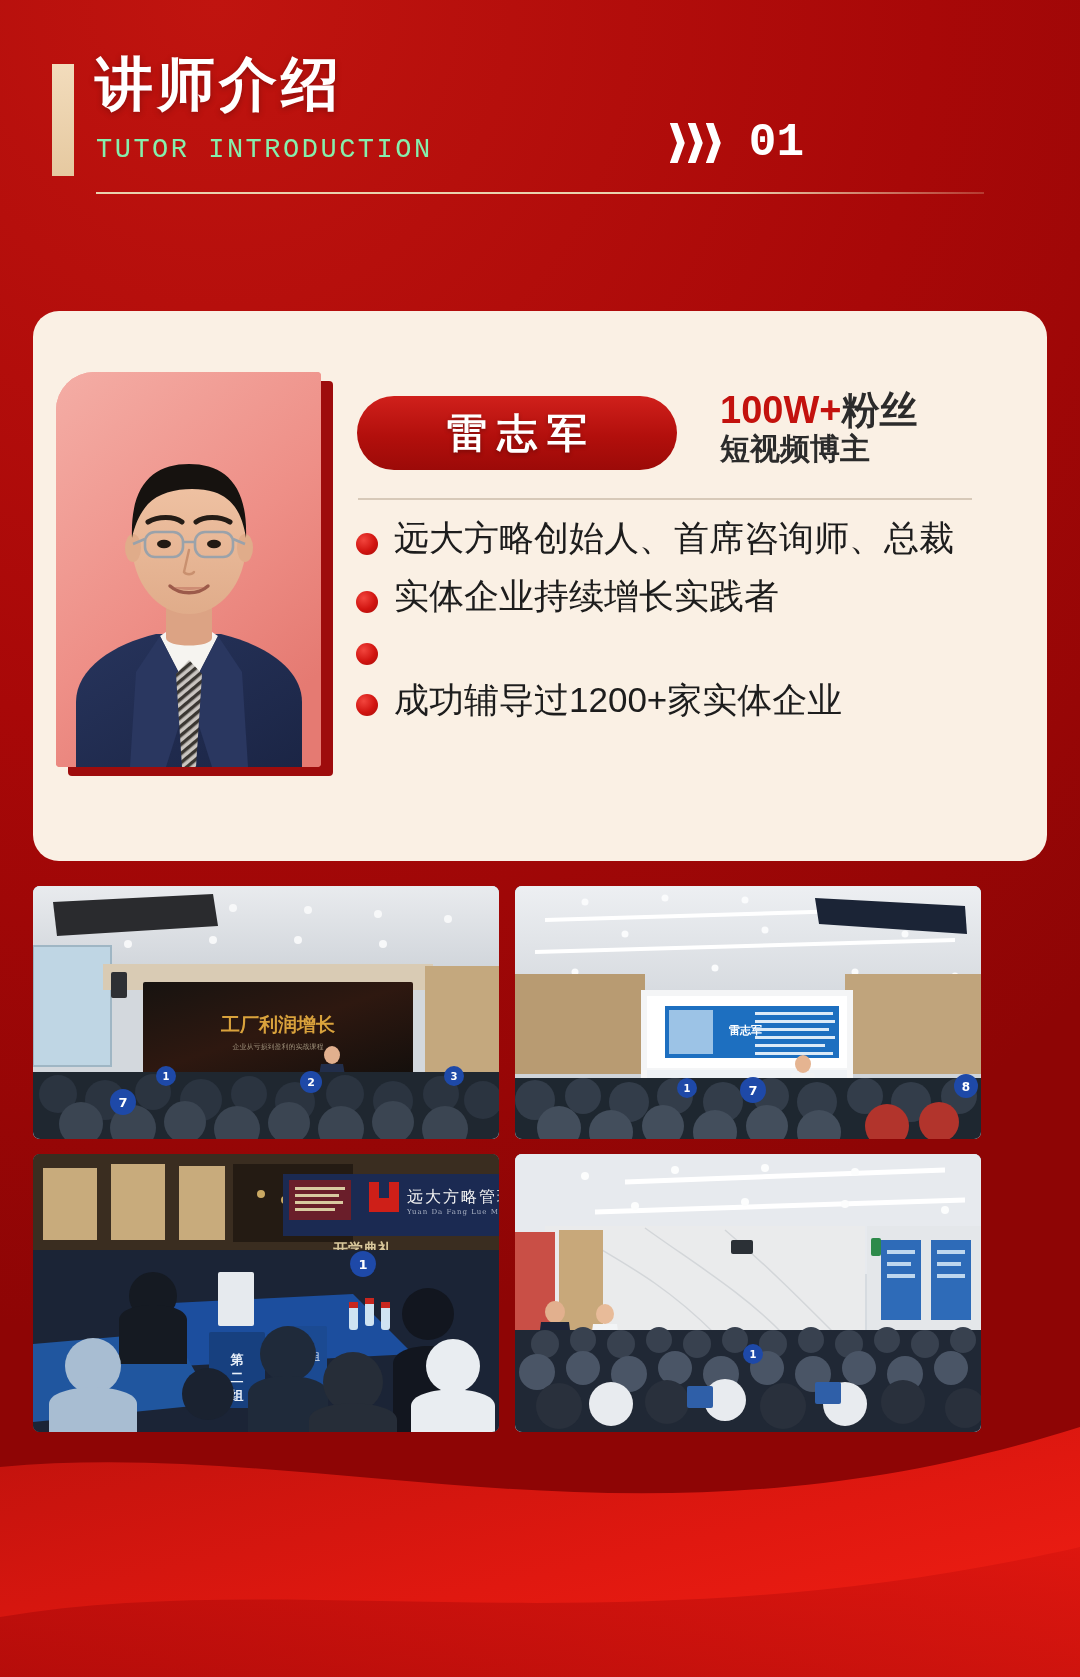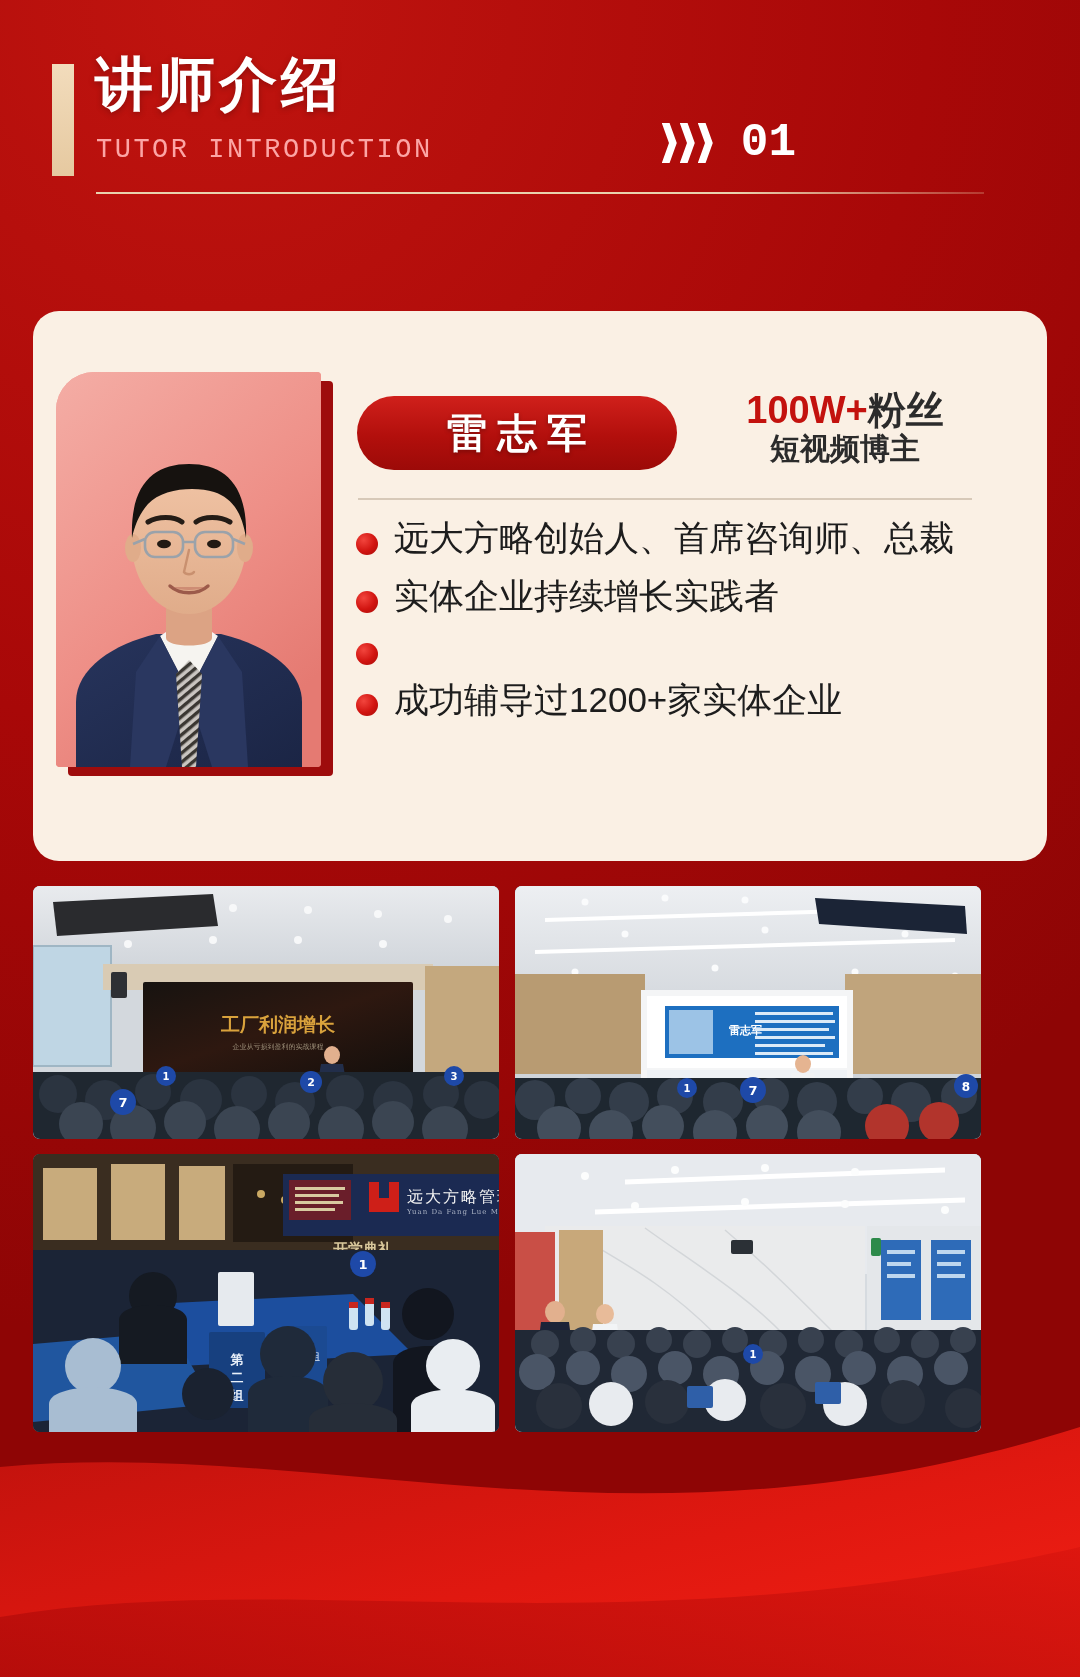--- a/index.html
+++ b/index.html
@@ -31,25 +31,25 @@
     background:linear-gradient(180deg,#F2DCBC 0%,#E6C9A0 100%);
   }
   .hdr-cn {
     position:absolute; left:95px; top:8px;
     font-size:58px; font-weight:bold; color:#FFFFFF;
     letter-spacing:4px; line-height:1;
     text-shadow:0 2px 6px rgba(0,0,0,.25);
   }
   .hdr-en {
     position:absolute; left:96px; top:83px;
-    font-size:27px; color:#fca5a5; letter-spacing:2.5px;
+    font-size:27px; color:#86efac; letter-spacing:2.5px;
     font-weight:400;
   }
   .hdr-num {
-    position:absolute; right:66px; top:68px;
+    position:absolute; right:58px; top:68px;
     display:flex; align-items:center; gap:28px;
   }
   .chev { display:flex; gap:3px; }
   .chev span {
     display:block; width:15px; height:40px;
     background:#FFFFFF;
     clip-path:polygon(0 0, 52% 0, 100% 50%, 52% 100%, 0 100%, 48% 50%);
   }
   .hdr-num-txt { font-size:46px; font-weight:bold; color:#FFFFFF; line-height:1; }
   .hdr-rule {
@@ -87,21 +87,21 @@
     border-radius:37px;
     background:linear-gradient(180deg,#D0201B 0%,#B20F0C 55%,#9C0A08 100%);
     display:flex; align-items:center; justify-content:center;
   }
   .name-pill span {
     font-size:40px; font-weight:bold; color:#FFFFFF; letter-spacing:10px;
     text-indent:10px;
     text-shadow:0 2px 4px rgba(0,0,0,.3);
   }
 
-  .fans { position:absolute; left:720px; top:388px; width:250px; text-align:center; }
+  .fans { position:absolute; left:720px; top:388px; width:250px; text-align:left; }
   .fans-l1 { font-size:38px; font-weight:bold; line-height:1.16; color:#2B2B2B; white-space:nowrap; }
   .fans-l1 em { font-style:normal; color:#C3120E; }
   .fans-l2 { font-size:30px; font-weight:bold; line-height:1.16; color:#2B2B2B; white-space:nowrap; }
 
   .divider {
     position:absolute; left:358px; top:498px; width:614px; height:2px;
     background:#D7C9B8;
   }
 
   .bullets { position:absolute; left:356px; top:516px; width:620px; }

